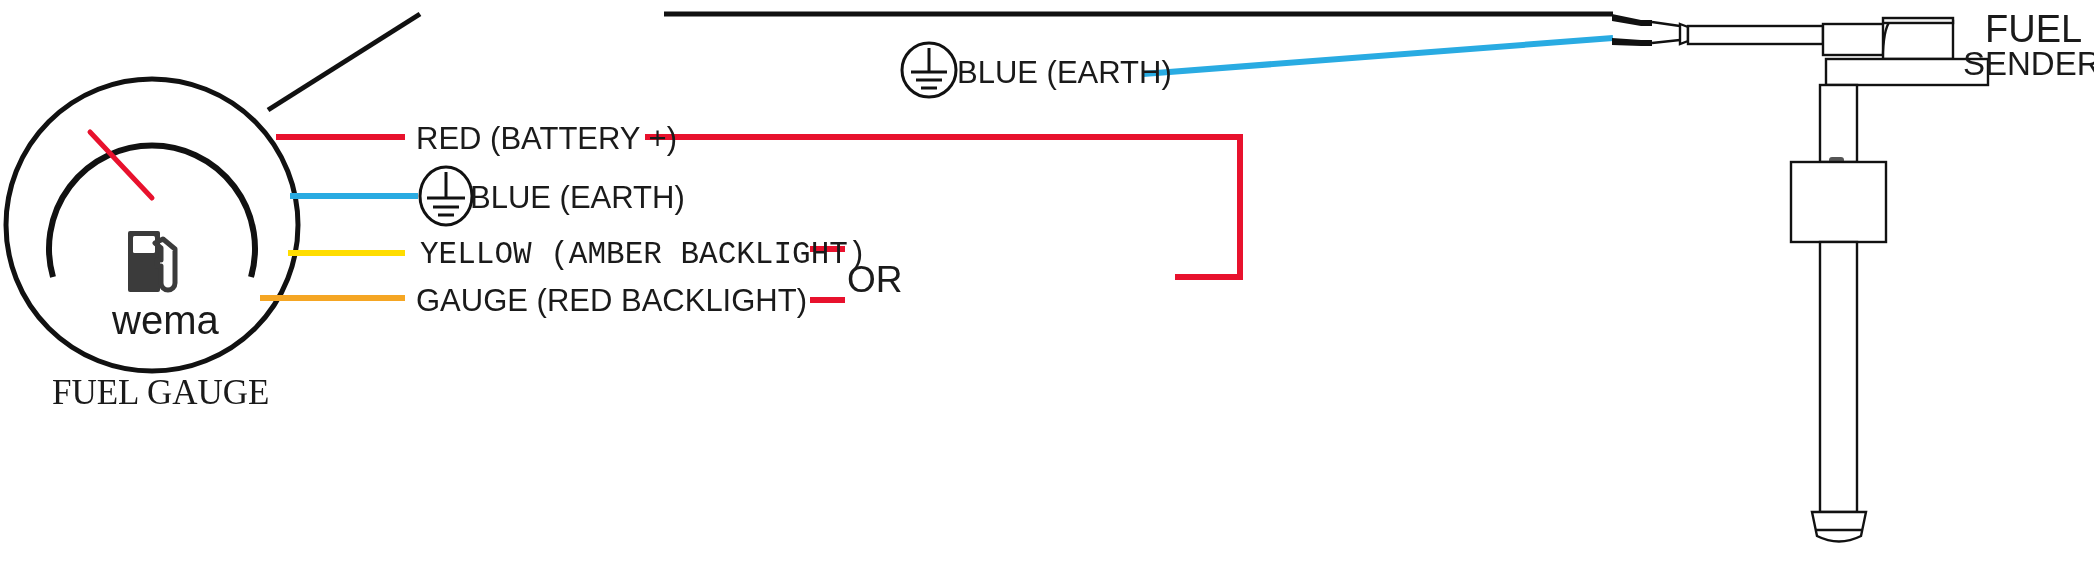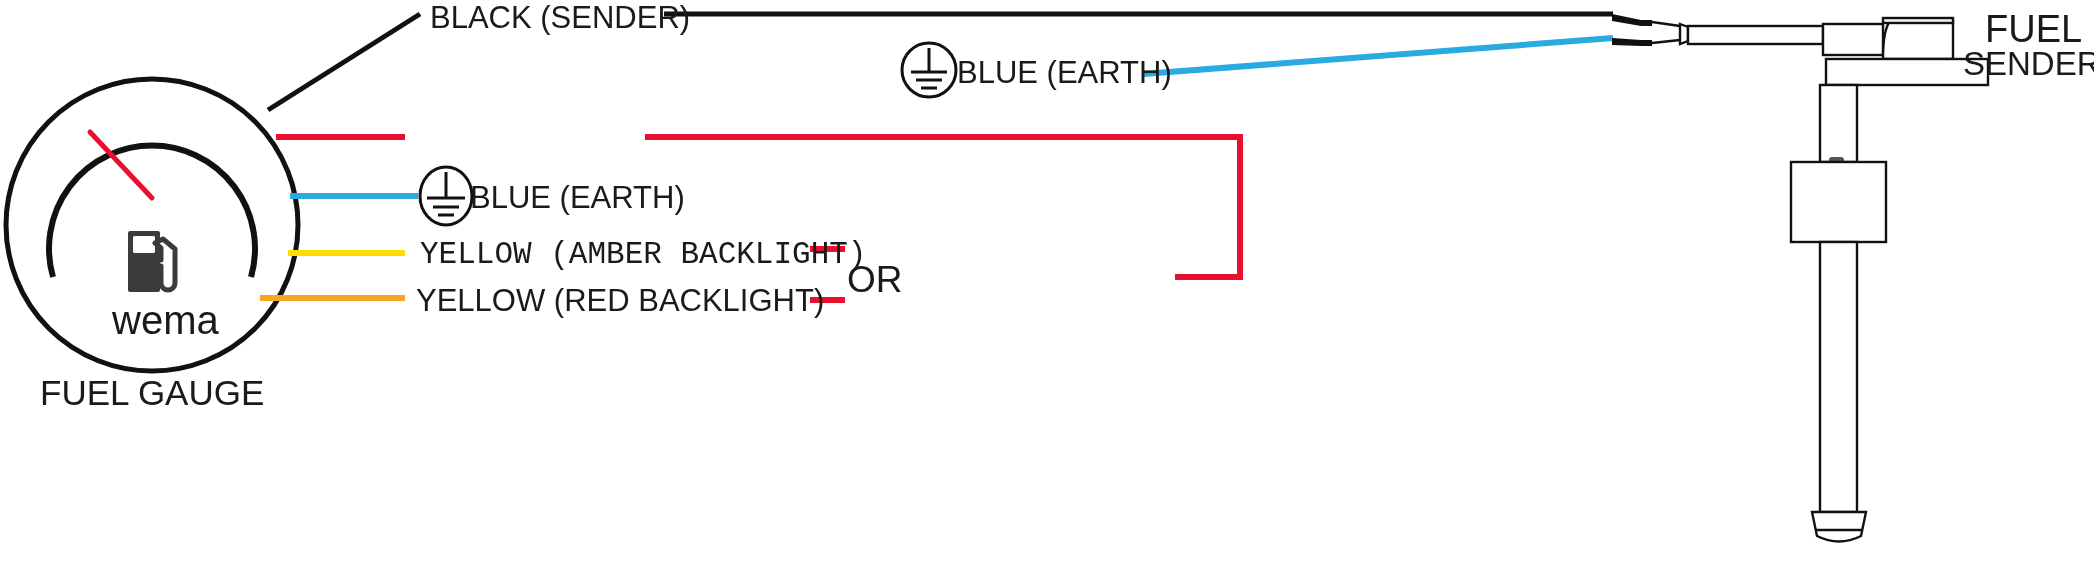--- a/index.html
+++ b/index.html
@@ -106,34 +106,34 @@
 
       <rect x="1791" y="162" width="95" height="80" fill="#ffffff"></rect>
 
       <rect x="1820" y="242" width="37" height="270" fill="#ffffff"></rect>
 
       <path d="M1812 512 L1866 512 L1861 536 Q1839 547 1817 536 Z" fill="#ffffff"></path>
       <line x1="1815" y1="530" x2="1863" y2="530"></line>
     </g>
   </svg>
 
-  <div class="lbl" style="left:430px;top:2px;font-size:31px;">BLACK (SENDER)</div>
 
+  <div class="lbl" style="left:416px;top:123px;font-size:31px;">RED (BATTERY +)</div>
 
   <div class="lbl" style="left:470px;top:182px;font-size:31px;">BLUE (EARTH)</div>
 
   <div class="lbl" style="left:420px;top:239px;font-size:31px;font-family:Liberation Mono, monospace;">YELLOW (AMBER BACKLIGHT)</div>
 
-  <div class="lbl" style="left:416px;top:285px;font-size:31px;">YELLOW (RED BACKLIGHT)</div>
+  <div class="lbl" style="left:416px;top:285px;font-size:31px;">GAUGE (RED BACKLIGHT)</div>
 
   <div class="lbl" style="left:957px;top:57px;font-size:31px;">BLUE (EARTH)</div>
 
   <div class="lbl" style="left:847px;top:261px;font-size:37px;">OR</div>
 
   <div class="lbl" style="left:112px;top:300px;font-size:40px;">wema</div>
 
-  <div class="lbl" style="left:40px;top:375px;font-size:35px;">FUEL GAUGE</div>
+  <div class="lbl" style="left:52px;top:375px;font-size:35px;font-family:Liberation Serif, serif;">FUEL GAUGE</div>
 
   <div class="lbl" style="left:1985px;top:10px;font-size:38px;">FUEL</div>
 
   <div class="lbl" style="left:1963px;top:47px;font-size:33px;">SENDER</div>
 
 </div>
 
 </body></html>

